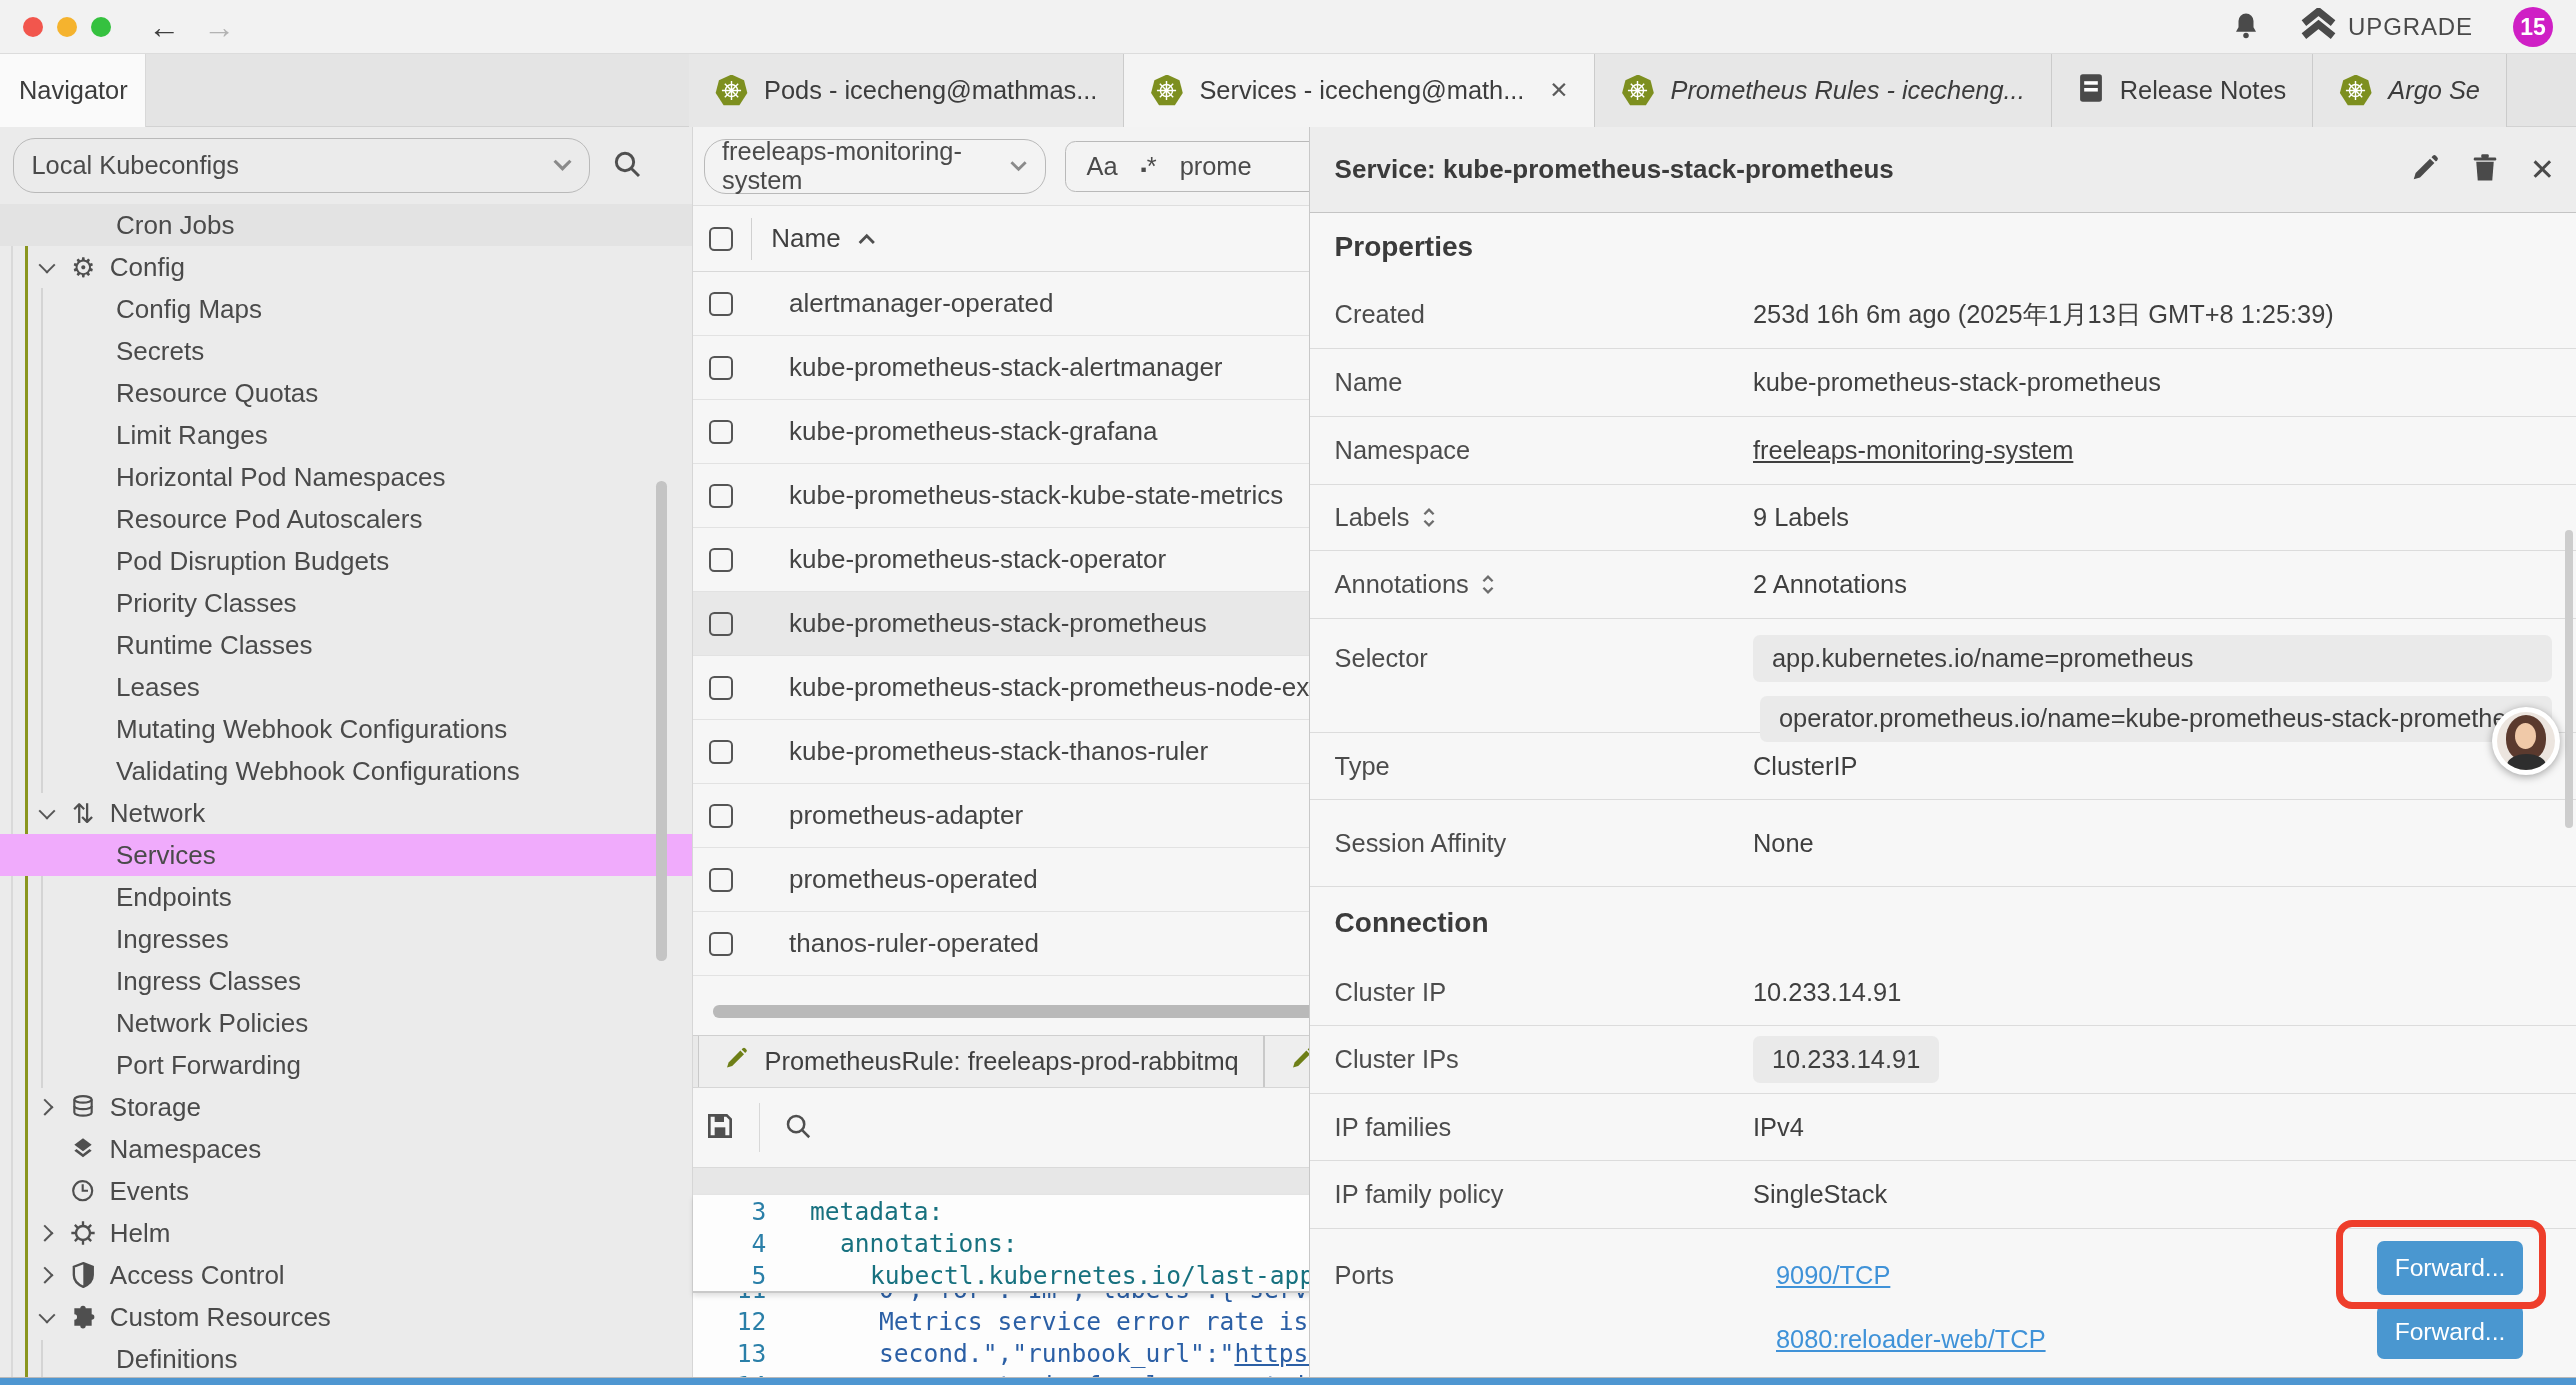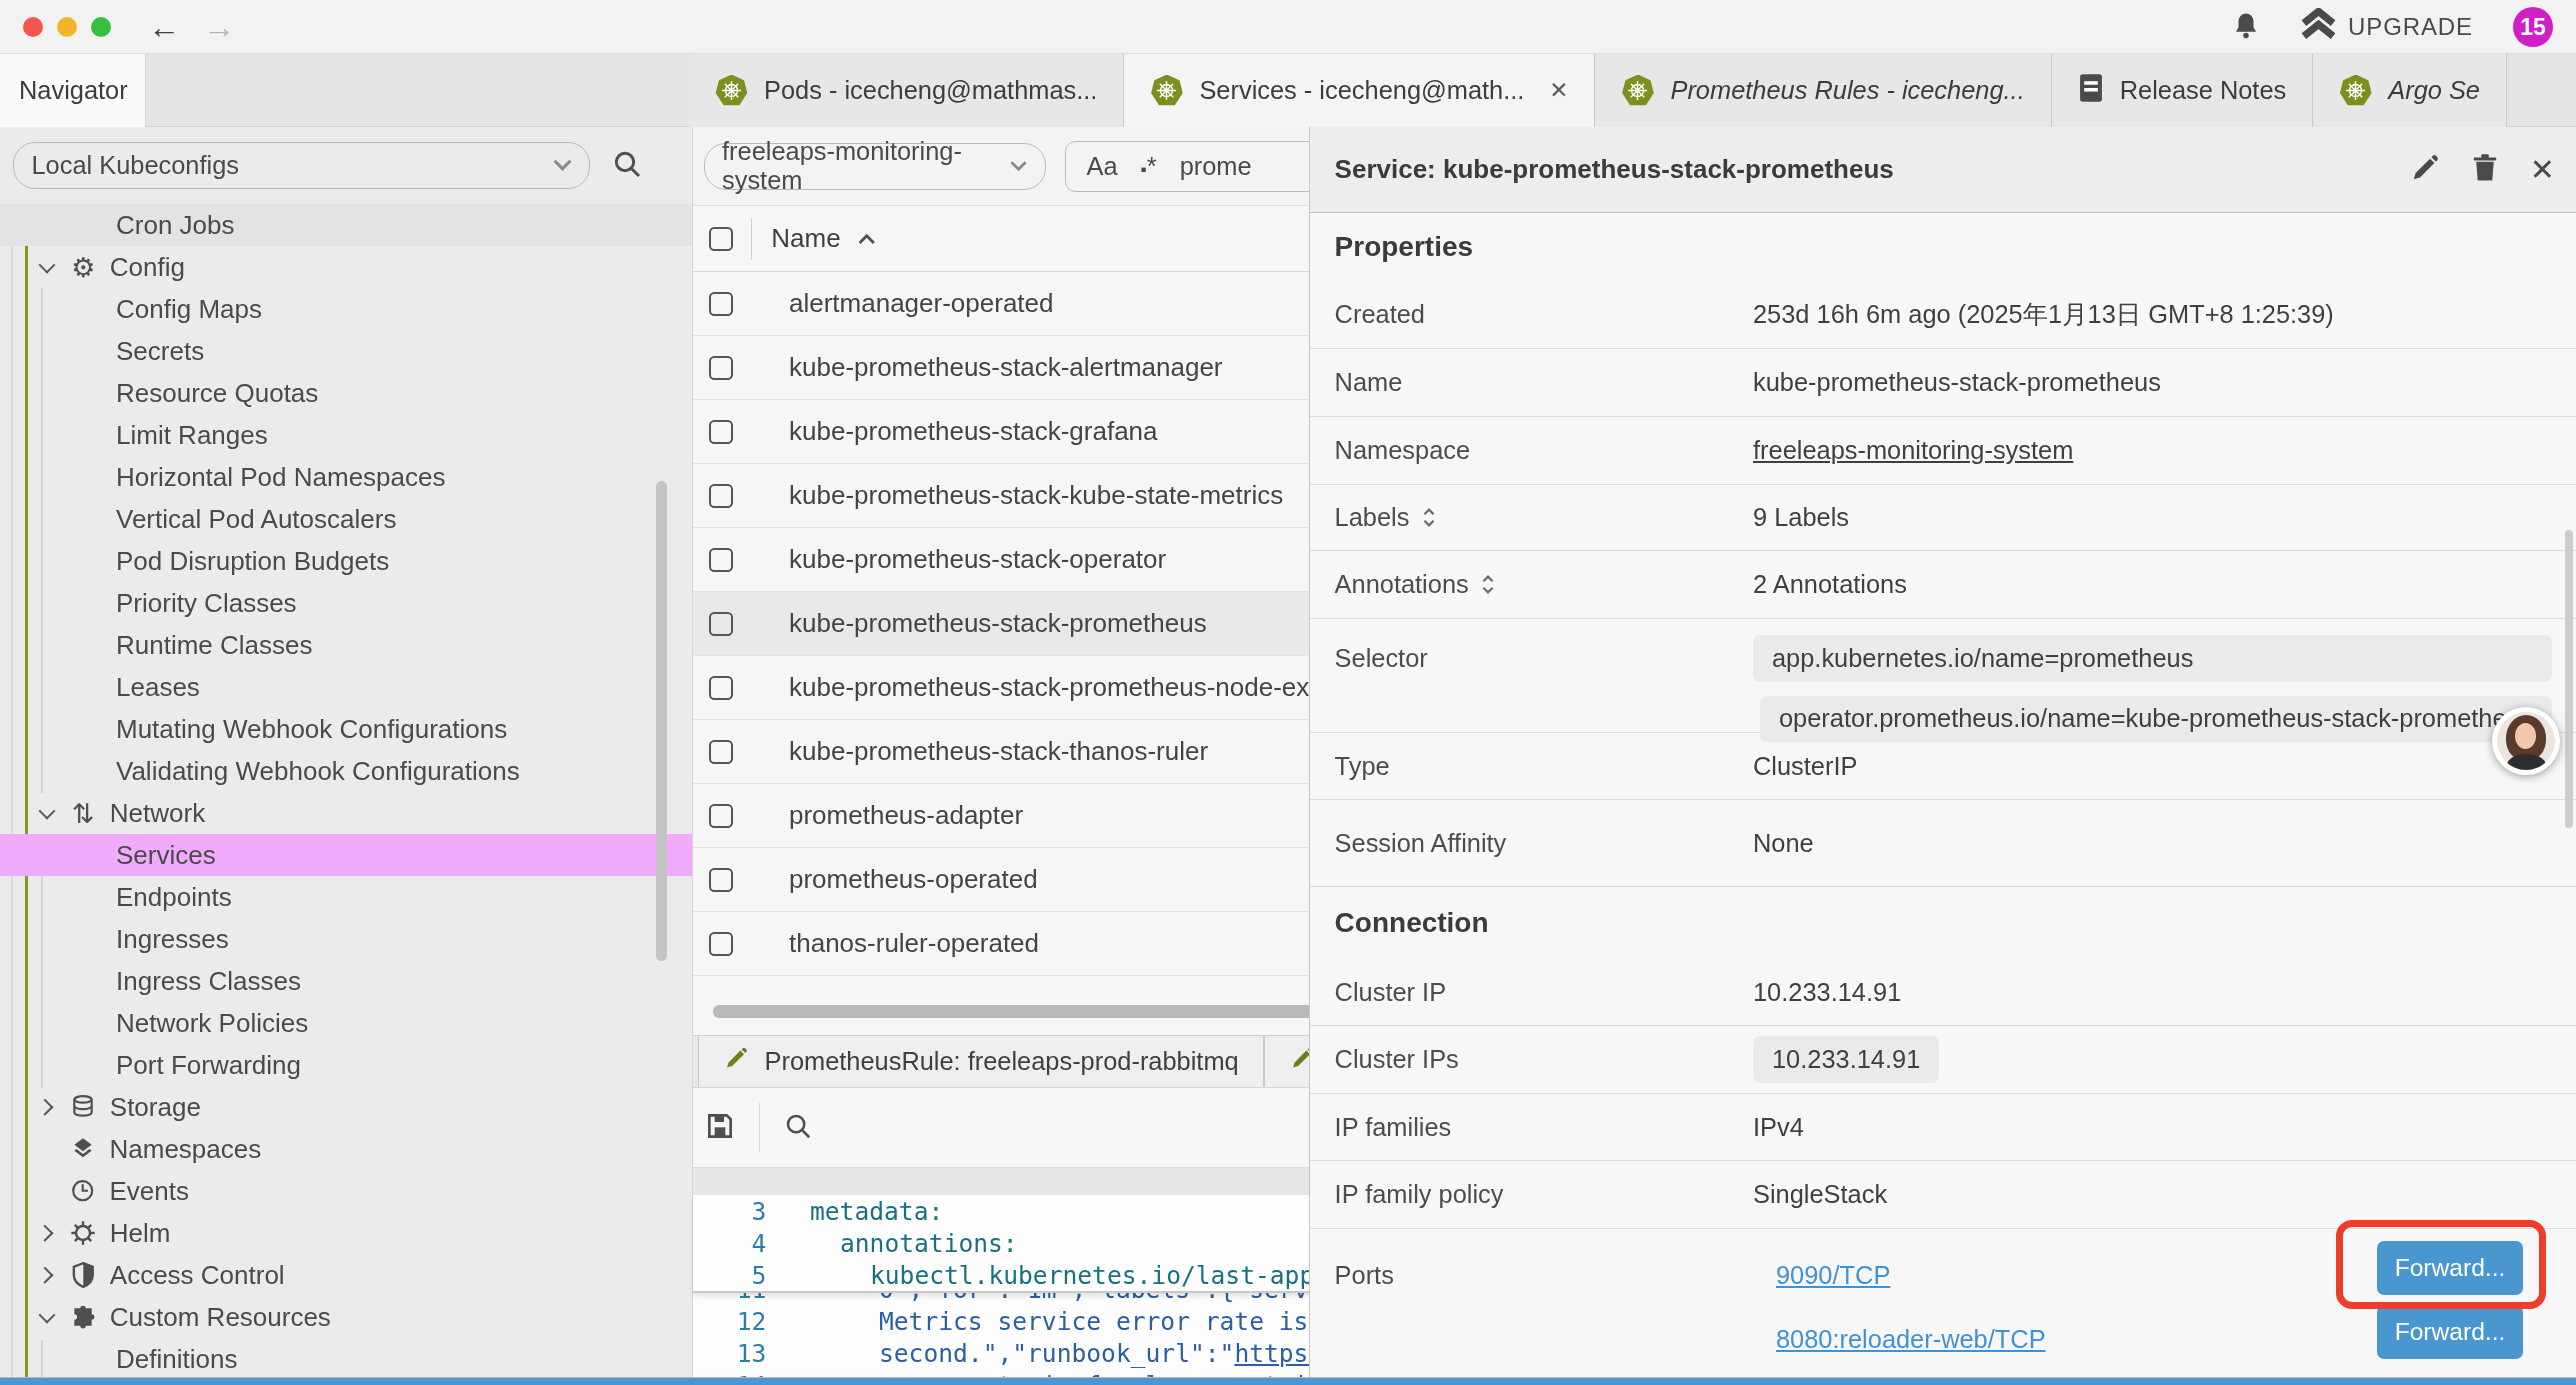--- a/index.html
+++ b/index.html
@@ -34,21 +34,21 @@
   .tab.italic .tab-label { font-style:italic; }
   .tab .close { font-size:23px; color:#5a5a5a; margin-left:8.8px; }
   .k8s { width:33px; height:32px; background:#7d8f1f; flex:none;
     clip-path:polygon(50% 0,88% 18%,98% 58%,74% 96%,26% 96%,2% 58%,12% 18%);
     display:flex; align-items:center; justify-content:center; }
 
   
   .sidebar { position:absolute; left:0; top:127px; width:693px; height:1258px;
     background:#ebebeb; border-right:1.8px solid #d6d6d6; }
   .sb-search { position:absolute; left:0; top:0; width:693px; height:77px; display:flex; align-items:center; }
-  .selectbox { height:47px; border:1.8px solid #b9b9b9; border-radius:22px; display:flex;
+  .selectbox { height:55px; border:1.8px solid #b9b9b9; border-radius:22px; display:flex;
     align-items:center; justify-content:space-between; padding:0 17.5px; font-size:25.4px; color:#4a4a4a; background:transparent; }
   .sb-select { margin-left:13px; width:577px; }
   .sb-mag { margin-left:21px; }
   .tree { position:absolute; left:0; top:77px; right:0; bottom:0; overflow:hidden; }
   .guide { position:absolute; top:0; bottom:0; width:1.8px; background:#d9d9d9; }
   .guide.olive { left:25.4px; width:2.6px; background:#8a961f; }
   .guide.g1 { left:11.4px; }
   .cguide { position:absolute; left:41px; width:1.8px; background:#d4d4d4; }
   .ti { height:42px; display:flex; align-items:center; font-size:26px; color:#4a4a4a; white-space:nowrap; position:relative; }
   .ti.leaf { padding-left:116px; }
@@ -279,21 +279,21 @@
       <div class="ti leaf">
           <span>Resource Quotas</span>
         </div>
       <div class="ti leaf">
           <span>Limit Ranges</span>
         </div>
       <div class="ti leaf">
           <span>Horizontal Pod Namespaces</span>
         </div>
       <div class="ti leaf">
-          <span>Vertical Pod Autoscalers</span>
+          <span>Resource Pod Autoscalers</span>
         </div>
       <div class="ti leaf">
           <span>Pod Disruption Budgets</span>
         </div>
       <div class="ti leaf">
           <span>Priority Classes</span>
         </div>
       <div class="ti leaf">
           <span>Runtime Classes</span>
         </div>

